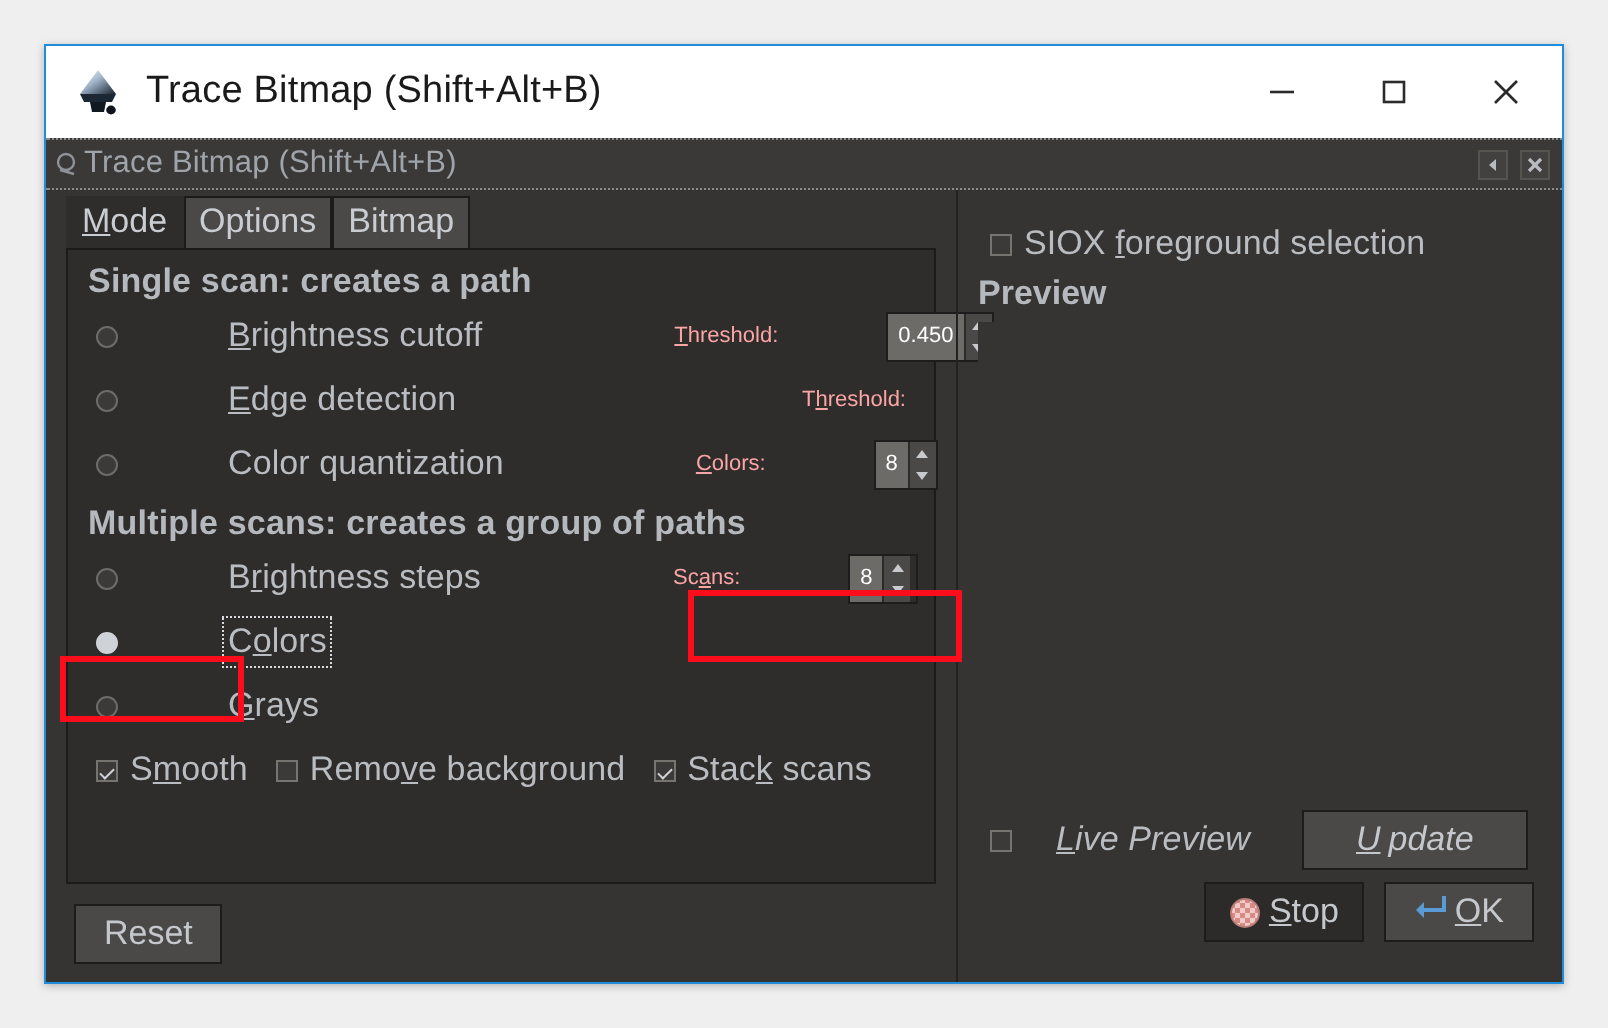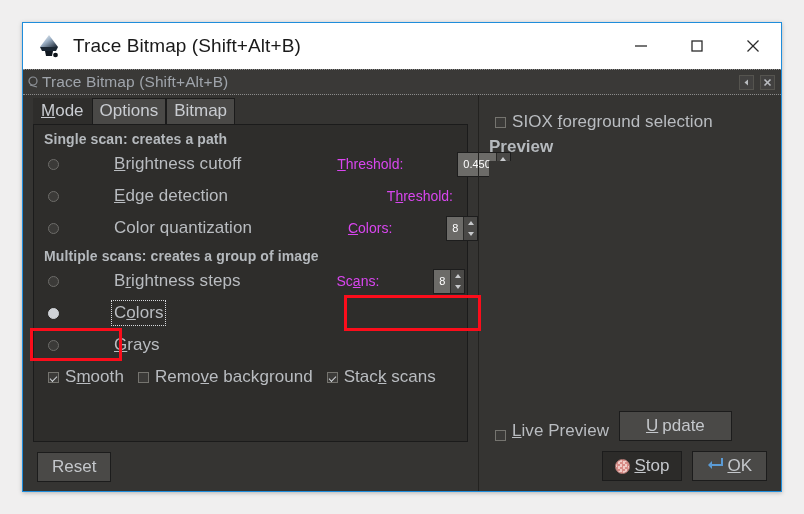--- a/index.html
+++ b/index.html
@@ -136,21 +136,21 @@
     border: 1px solid #1b1b1b;
     background: #2e2d2b;
     flex: 0 0 auto;
     height: 318px;
     box-sizing: border-box;
     padding: 2px 8px 0 8px;
     position: relative;
   }
 
   .section-head {
-    font-size: 14px;
+    font-size: 17px;
     font-weight: bold;
     color: #b5b9bd;
     margin: 4px 0 1px 2px;
     letter-spacing: 0.1px;
   }
 
   .row {
     display: flex;
     align-items: center;
     height: 32px;
@@ -201,22 +201,22 @@
   .lbl u { text-decoration: underline; }
 
   .focusring {
     outline: 1px dotted #d8dade;
     outline-offset: 2px;
   }
 
   .spacer { flex: 1 1 auto; }
 
   .fieldlabel {
-    font-size: 14px;
-    color: #d946ef;
+    font-size: 11px;
+    color: #fca5a5;
     margin-right: 6px;
     white-space: nowrap;
   }
   .fieldlabel u { text-decoration: underline; }
 
   .spin {
     display: flex;
     align-items: stretch;
     height: 25px;
     border: 1px solid #1d1d1d;
@@ -312,31 +312,32 @@
     margin-top: 2px;
   }
   #preview-area {
     flex: 1 1 auto;
     margin: 4px 10px 0 10px;
     background: #353432;
   }
   #live-row {
     height: 42px;
     display: flex;
-    align-items: flex-end;
+    align-items: center;
     padding-left: 10px;
-    gap: 0;
+    gap: 16px;
+    font-style: italic;
   }
   #live-row .btn { margin-left: 10px; padding: 4px 26px; }
 
   
   #bottom-right {
     height: 50px;
     display: flex;
-    align-items: center;
+    align-items: flex-start;
     justify-content: flex-end;
     padding-right: 14px;
     gap: 10px;
   }
   #stop-btn {
     background: #2c2b29;
     color: #c4c7cb;
     padding: 4px 12px;
   }
   #ok-btn { padding: 4px 14px; }
@@ -478,21 +479,21 @@
                     <i class="arrow-up"></i>
                   </span>
                 <span>
                     <i class="arrow-dn"></i>
                   </span>
               </span>
             </span>
           </div>
 
 
-          <div class="section-head">Multiple scans: creates a group of image</div>
+          <div class="section-head">Multiple scans: creates a group of paths</div>
 
           <div class="row">
             <span class="radio"></span>
             <span class="lbl">B<u>r</u>ightness steps</span>
             <span class="spacer"></span>
             <span class="fieldlabel">Sc<u>a</u>ns:</span>
             <span class="spin w-scan">
               <span class="val">8</span>
               <span class="arrows">
                 <span>

